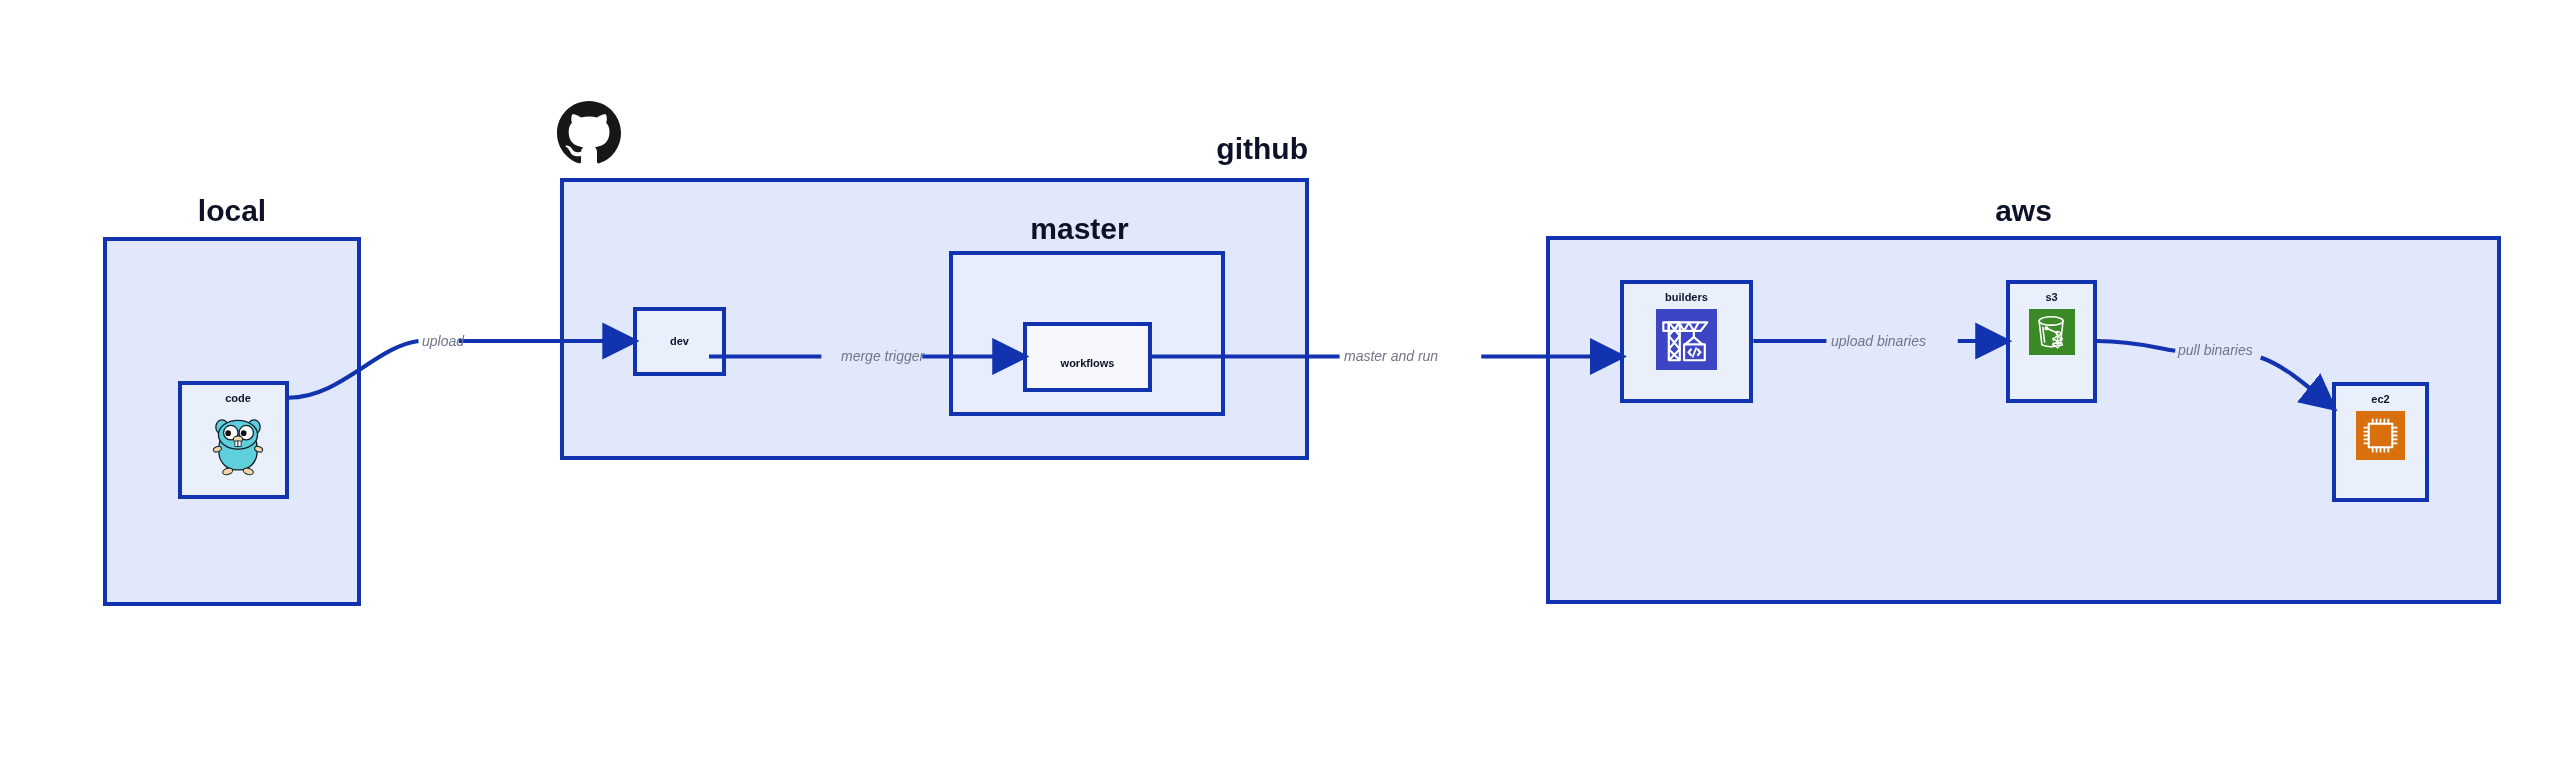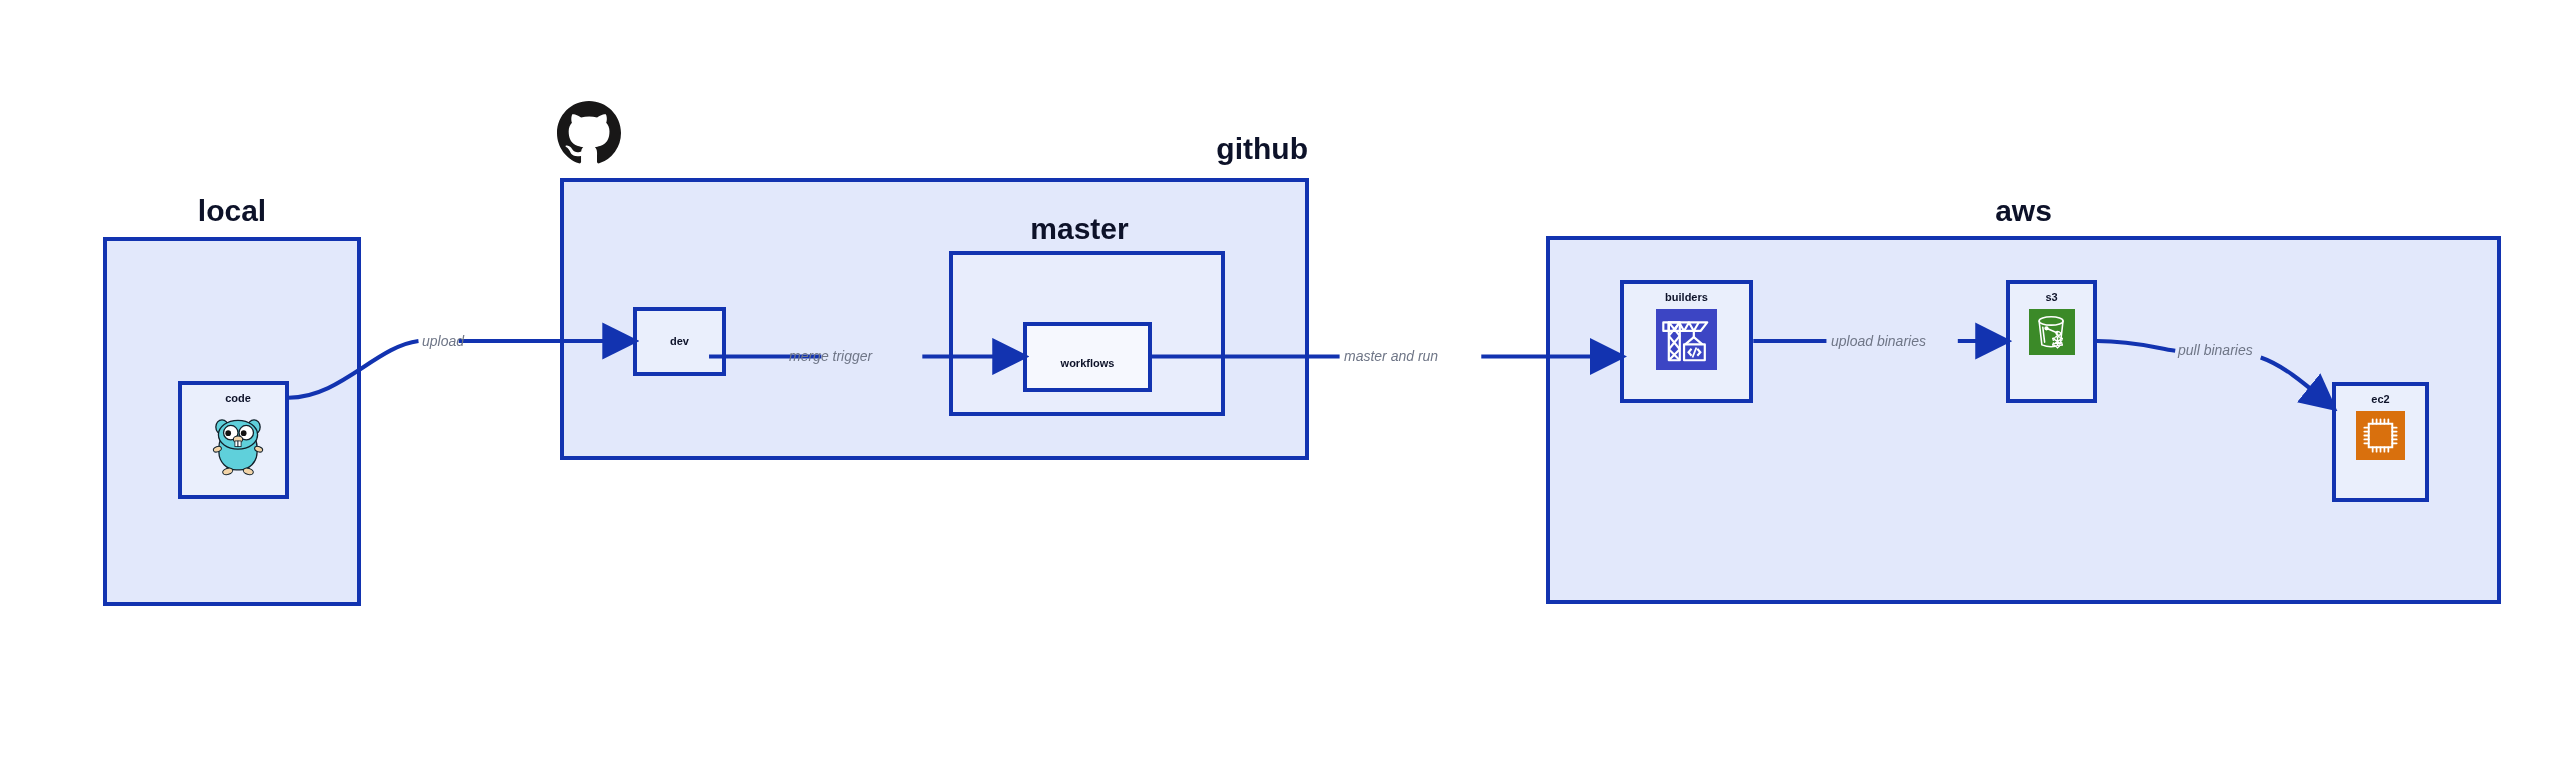--- a/index.html
+++ b/index.html
@@ -246,20 +246,20 @@
 
       <path d="M3403 662 L3545 662"></path>
       <path d="M3800 662 L3893 662" marker-end="url(#ah)"></path>
 
       <path d="M4070 662 C 4145 662, 4185 676, 4222 681"></path>
       <path d="M4388 694 C 4440 712, 4490 760, 4527 790" marker-end="url(#ah)"></path>
     </g>
   </svg>
 
   <div class="edge-label" style="left:422px; top:334px;">upload</div>
-  <div class="edge-label" style="left:789px; top:349px;">merge trigger</div>
+  <div class="edge-label" style="left:841px; top:349px;">merge trigger</div>
   <div class="edge-label" style="left:1344px; top:349px;">master and run</div>
   <div class="edge-label" style="left:1831px; top:334px;">upload binaries</div>
   <div class="edge-label" style="left:2178px; top:343px;">pull binaries</div>
 
 
 </div>
 
 
 </body></html>

